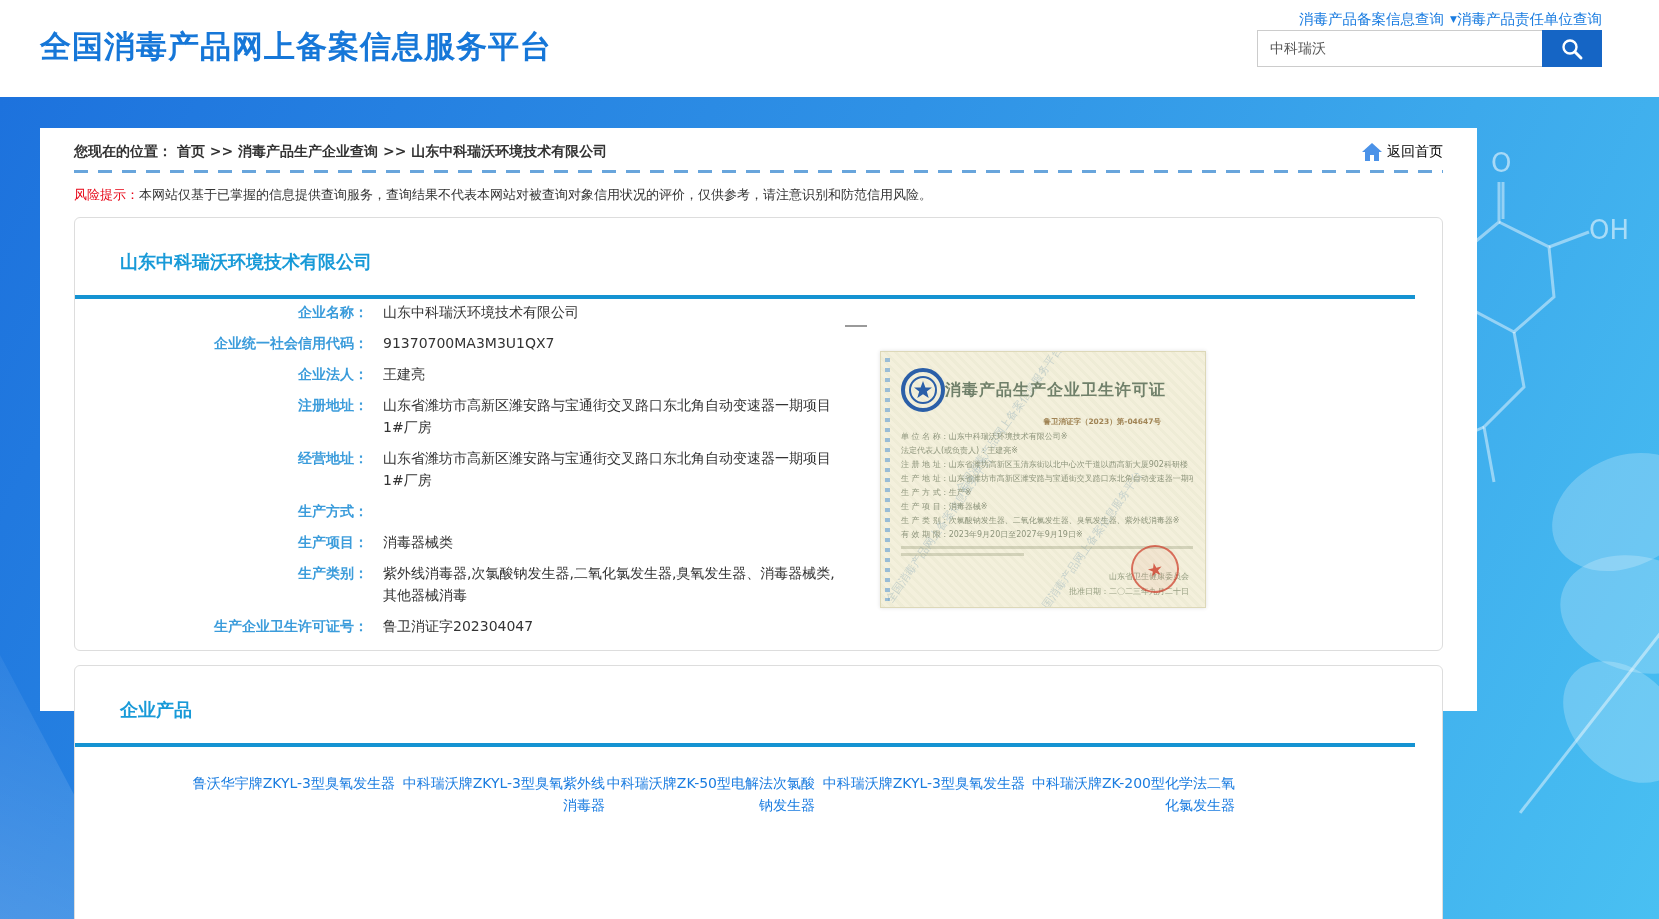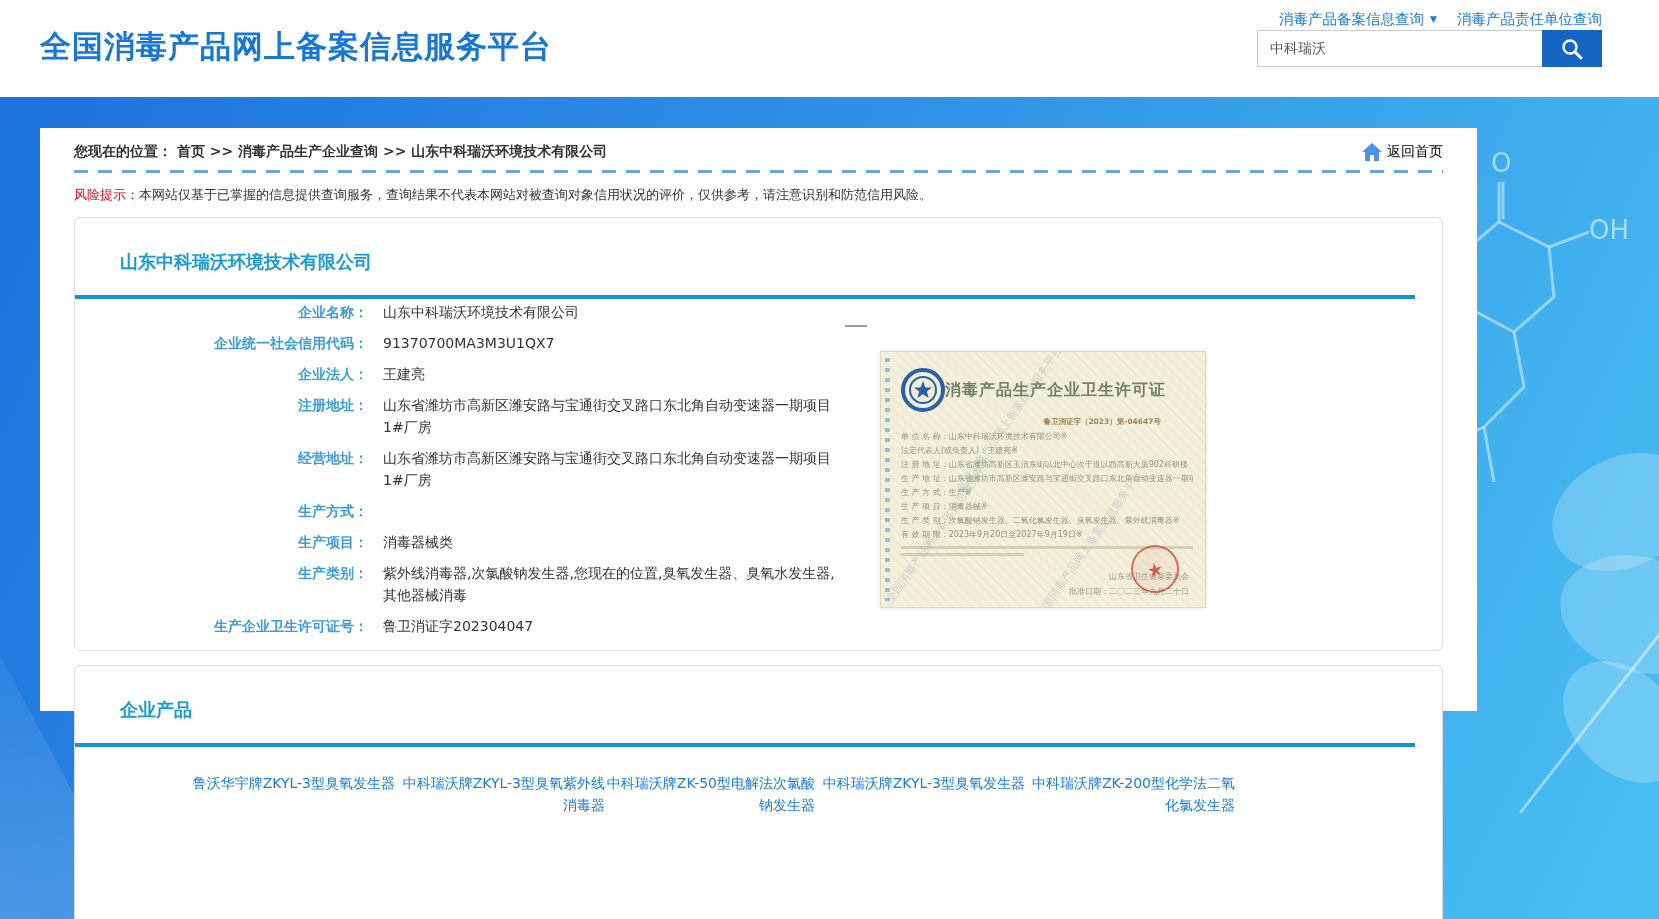--- a/index.html
+++ b/index.html
@@ -3,21 +3,21 @@
 <meta charset="utf-8">
 <style>
   * { margin:0; padding:0; box-sizing:border-box; }
   html,body { width:1659px; height:919px; overflow:hidden;
     font-family:"DejaVu Sans","Liberation Sans",sans-serif; background:#fff; }
 
   
   .site-header { position:absolute; left:0; top:0; width:1659px; height:97px; background:#fff; z-index:3; }
   .site-title { position:absolute; left:40px; top:26px; font-size:31px; font-weight:bold;
     color:#1677d8; letter-spacing:1px; }
-  .top-nav { position:absolute; right:57px; top:10px; display:flex; gap:20px;
+  .top-nav { position:absolute; right:57px; top:10px; display:flex; 
     font-size:14.5px; color:#1a7ce0; align-items:center; }
   .top-nav .nav-link { cursor:pointer; display:flex; align-items:center; gap:6px; }
   .caret { font-size:9px; color:#1a7ce0; line-height:1; }
   .search-wrap { position:absolute; left:1257px; top:30px; display:flex; }
   .search-input { width:285px; height:37px; border:1px solid #ccc; border-right:none;
     font-size:14px; color:#555; padding:0 12px; outline:none;
     font-family:"DejaVu Sans","Liberation Sans",sans-serif; }
   .search-btn { width:60px; height:37px; background:#1565c5; border:none; cursor:pointer;
     display:flex; align-items:center; justify-content:center; }
 
@@ -199,21 +199,21 @@
       <div class="field-row">
         <div class="field-label">生产方式：</div>
         <div class="field-value"></div>
       </div>
       <div class="field-row">
         <div class="field-label">生产项目：</div>
         <div class="field-value">消毒器械类</div>
       </div>
       <div class="field-row">
         <div class="field-label">生产类别：</div>
-        <div class="field-value">紫外线消毒器,次氯酸钠发生器,您现在的位置,臭氧发生器、臭氧水发生器,其他器械消毒</div>
+        <div class="field-value">紫外线消毒器,次氯酸钠发生器,二氧化氯发生器,臭氧发生器、消毒器械类,其他器械消毒</div>
       </div>
       <div class="field-row">
         <div class="field-label">生产企业卫生许可证号：</div>
         <div class="field-value">鲁卫消证字202304047</div>
       </div>
 
     </div>
 
     <div class="cert-dash"></div>
 

